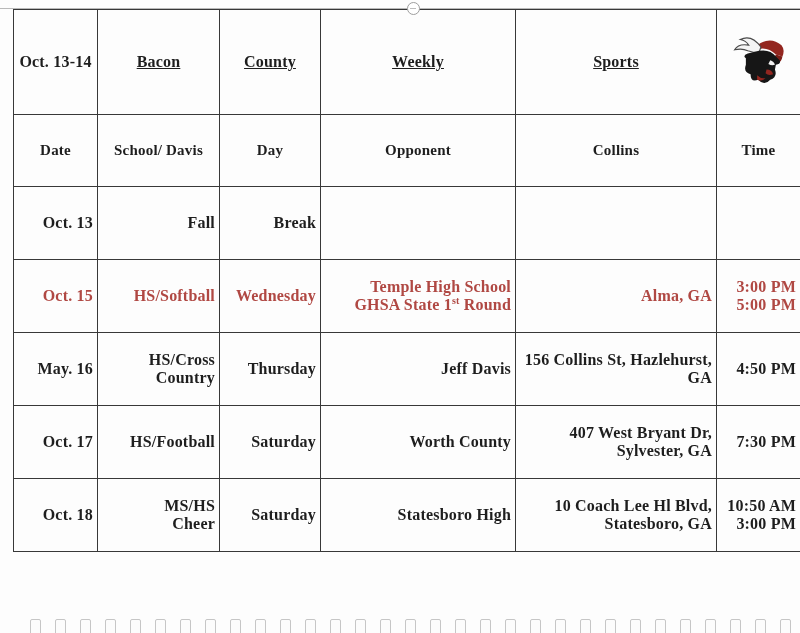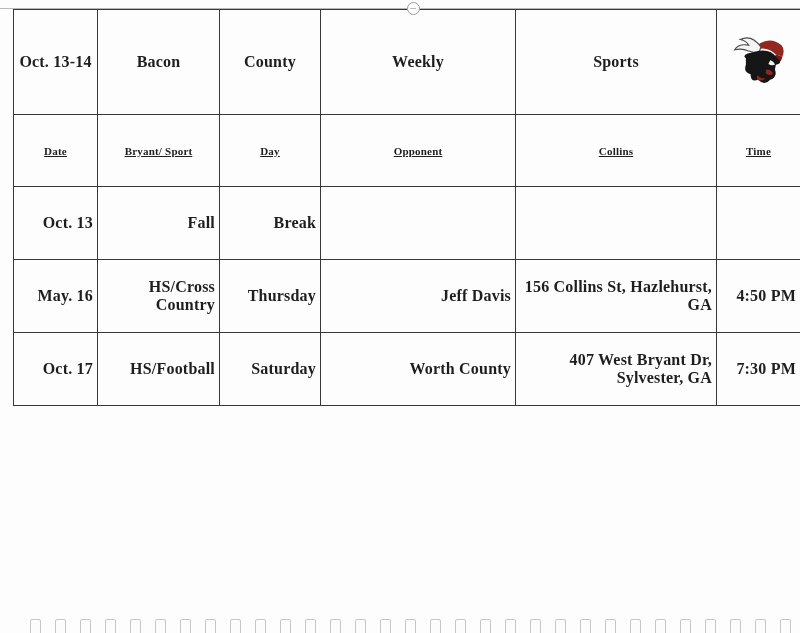--- a/index.html
+++ b/index.html
@@ -20,24 +20,24 @@
     position:absolute;left:13px;top:9px;width:787px;
     border-collapse:collapse;table-layout:fixed;
   }
   table.sched td{
     border:1.6px solid #383838;
     text-align:center;vertical-align:middle;
     color:#1e1e1e;font-weight:700;font-size:16px;
     padding:2px 4px;overflow:hidden;letter-spacing:.2px;
   }
   tr.title-row td{height:100px;}
-  tr.header-row td{height:67px;font-size:11px;text-decoration:underline;}
+  tr.header-row td{height:67px;font-size:15px;}
   tr.body-row td{height:68px;text-align:right;}
   .red{color:#b04843;}
-  .title-word{font-size:20.5px;font-weight:700;}
+  .title-word{font-size:20.5px;font-weight:700;text-decoration:underline;}
   .date-range{font-size:15px;font-weight:400;}
   tr.red-row td{color:#b04843;}
   td.small{font-size:15px;}
   .pre{white-space:pre-line;}
   sup{font-size:10px;line-height:0;}
   .logo-cell{padding:0;}
   .logo-wrap{display:flex;align-items:center;justify-content:center;height:100%;}
   
   .thumb-strip{
     position:absolute;left:30px;top:619px;height:20px;
@@ -83,37 +83,49 @@
 
           <path d="M44 30 Q48 31 49 35 Q45 36 42 34 Z" fill="#f2f2f2"></path>
           <path d="M40 40 Q46 40 47 45 Q42 47 39 44 Z" fill="#93261f"></path>
           <path d="M30 46 Q34 50 39 49 Q35 53 30 51 Z" fill="#93261f"></path>
         </svg>
       </div>
     </td>
   </tr>
   <tr class="header-row red">
     <td class="red">Date</td>
-    <td class="red">Bryant/ Sport</td>
+    <td class="red">School/ Davis</td>
     <td class="red">Day</td>
     <td class="red">Opponent</td>
     <td class="red">Collins</td>
     <td class="red">Time</td>
   </tr>
 
   <tr class="body-row">
     <td>Oct. 13</td>
     <td>Fall</td>
     <td>Break</td>
     <td></td>
     <td></td>
     <td></td>
   </tr>
 
 
+  <tr class="body-row red-row">
+    <td>Oct. 15</td>
+    <td>HS/Softball</td>
+    <td>Wednesday</td>
+    <td class="small">
+      <div>Temple High School</div>
+      <div><span>GHSA State 1</span><sup>st</sup><span> Round</span></div>
+    </td>
+    <td>Alma, GA</td>
+    <td class="pre">3:00 PM
+5:00 PM</td>
+  </tr>
 
   <tr class="body-row">
     <td>May. 16</td>
     <td class="pre">HS/Cross
 Country</td>
     <td>Thursday</td>
     <td>Jeff Davis</td>
     <td class="small pre">156 Collins St, Hazlehurst,
 GA</td>
     <td>4:50 PM</td>
@@ -122,20 +134,31 @@
   <tr class="body-row">
     <td>Oct. 17</td>
     <td>HS/Football</td>
     <td>Saturday</td>
     <td>Worth County</td>
     <td class="small pre">407 West Bryant Dr,
 Sylvester, GA</td>
     <td>7:30 PM</td>
   </tr>
 
+  <tr class="body-row">
+    <td>Oct. 18</td>
+    <td class="pre">MS/HS
+Cheer</td>
+    <td>Saturday</td>
+    <td>Statesboro High</td>
+    <td class="small pre">10 Coach Lee Hl Blvd,
+Statesboro, GA</td>
+    <td class="pre">10:50 AM
+3:00 PM</td>
+  </tr>
 </tbody>
   </table>
 
 <div class="thumb-strip">
     <div class="thumb-square"></div>
     <div class="thumb-square"></div>
     <div class="thumb-square"></div>
     <div class="thumb-square"></div>
     <div class="thumb-square"></div>
     <div class="thumb-square"></div>

